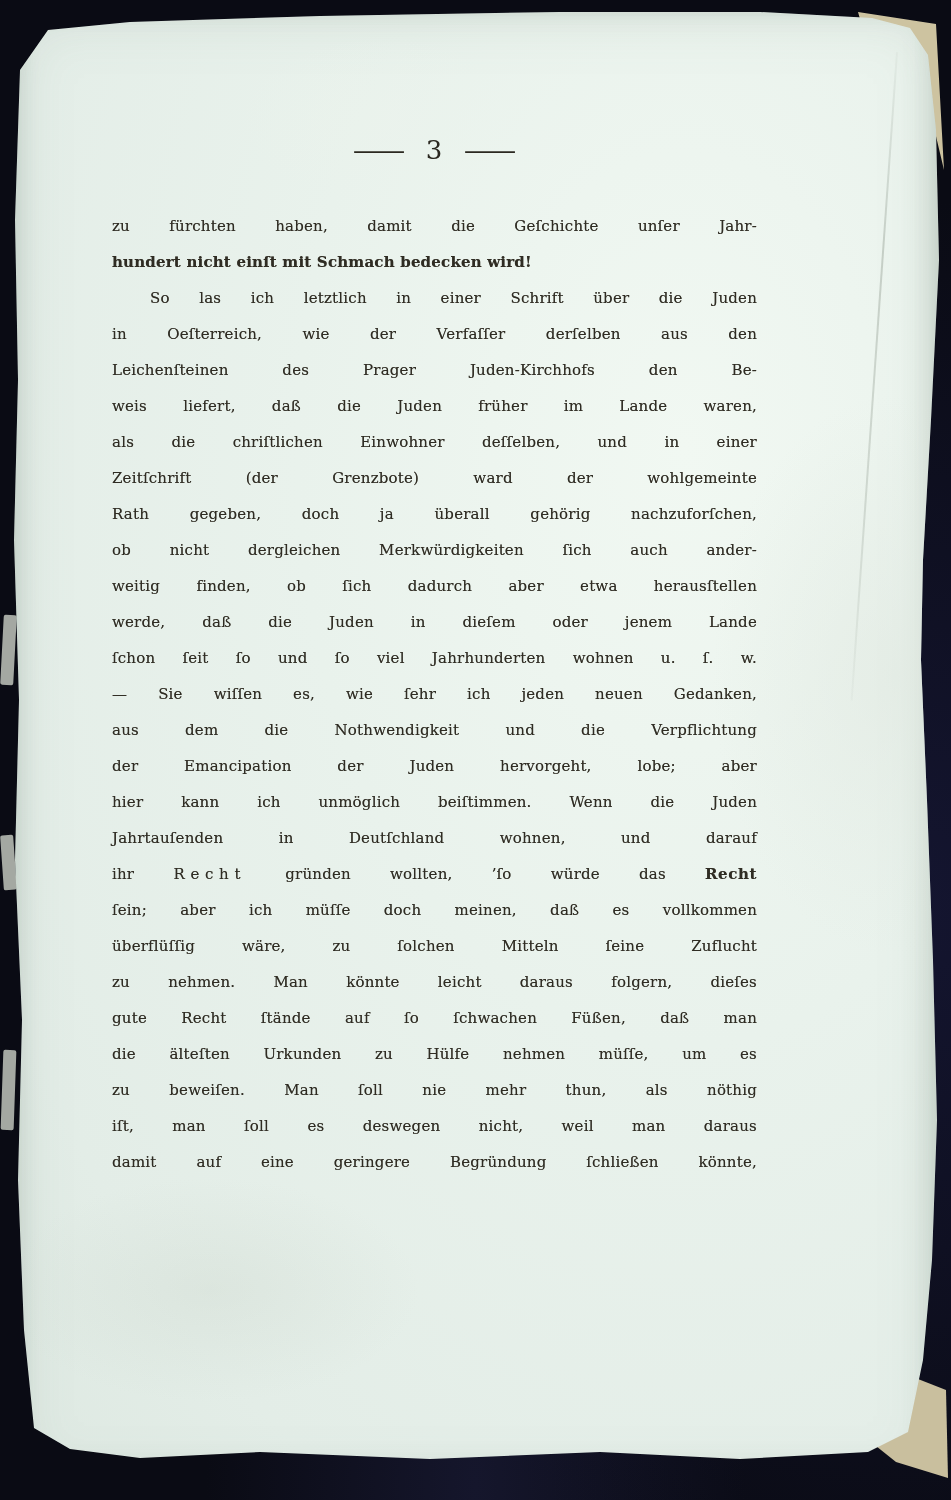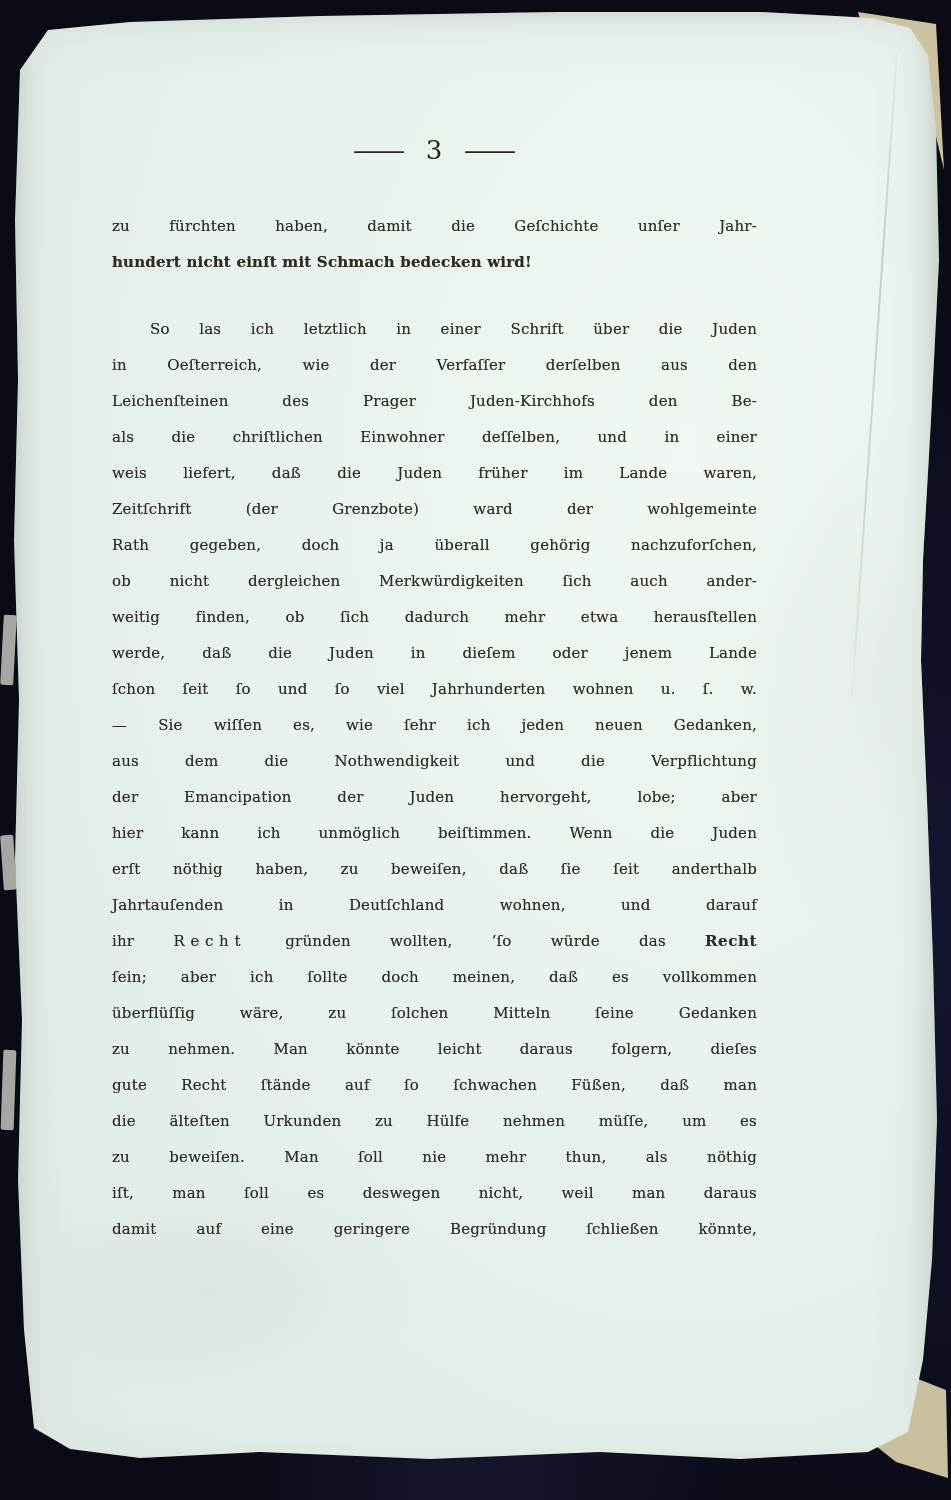--- a/index.html
+++ b/index.html
@@ -74,21 +74,21 @@
   }
   .page-header .num{letter-spacing:1px;}
   .body-text{margin-top:40px;font-size:15px;}
   .line{
     line-height:36px;height:36px;
     text-align:justify;text-align-last:justify;
     letter-spacing:.2px;
     text-shadow:0 0 .5px rgba(47,44,35,.55);
   }
   .line.no-just{text-align-last:left;font-weight:bold;}
-  .line.indent{text-indent:38px;margin-top:31px;}
+  .line.indent{text-indent:38px;}
   .line span.spaced{letter-spacing:.38em;}
   .line span.bold{font-weight:bold;letter-spacing:.04em;}
 </style>
 </head>
 <body>
 
 <div class="scan-bg"></div>
 
 <div class="fold-top-right"></div>
 <div class="fold-bottom-right"></div>
@@ -102,37 +102,36 @@
   <div class="content">
     <div class="page-header">
       <span class="dash">—</span><span class="num">3</span><span class="dash">—</span>
     </div>
     <div class="body-text">
         <div class="line"><span>zu fürchten haben, damit die Geſchichte unſer Jahr-</span></div>
         <div class="line no-just"><span>hundert nicht einſt mit Schmach bedecken wird!</span></div>
         <div class="line indent"><span>So las ich letztlich in einer Schrift über die Juden</span></div>
         <div class="line"><span>in Oeſterreich, wie der Verfaſſer derſelben aus den</span></div>
         <div class="line"><span>Leichenſteinen des Prager Juden-Kirchhofs den Be-</span></div>
+        <div class="line"><span>weis liefert, daß die Juden früher im Lande waren,</span></div>
         <div class="line"><span>als die chriſtlichen Einwohner deſſelben, und in einer</span></div>
-        <div class="line"><span>weis liefert, daß die Juden früher im Lande waren,</span></div>
         <div class="line"><span>Zeitſchrift (der Grenzbote) ward der wohlgemeinte</span></div>
         <div class="line"><span>Rath gegeben, doch ja überall gehörig nachzuforſchen,</span></div>
         <div class="line"><span>ob nicht dergleichen Merkwürdigkeiten ſich auch ander-</span></div>
-        <div class="line"><span>weitig finden, ob ſich dadurch mehr etwa herausſtellen</span></div>
+        <div class="line"><span>weitig finden, ob ſich dadurch aber etwa herausſtellen</span></div>
         <div class="line"><span>werde, daß die Juden in dieſem oder jenem Lande</span></div>
         <div class="line"><span>ſchon ſeit ſo und ſo viel Jahrhunderten wohnen u. ſ. w.</span></div>
         <div class="line"><span>— Sie wiſſen es, wie ſehr ich jeden neuen Gedanken,</span></div>
         <div class="line"><span>aus dem die Nothwendigkeit und die Verpflichtung</span></div>
         <div class="line"><span>der Emancipation der Juden hervorgeht, lobe; aber</span></div>
         <div class="line"><span>hier kann ich unmöglich beiſtimmen. Wenn die Juden</span></div>
-        <div class="line"><span>erſt nöthig haben, zu beweiſen, daß ſie ſeit anderthalb</span></div>
         <div class="line"><span>Jahrtauſenden in Deutſchland wohnen, und darauf</span></div>
         <div class="line"><span>ihr </span><span class="spaced">Recht</span><span> gründen wollten, ’ſo würde das </span><span class="bold">Recht</span></div>
-        <div class="line"><span>ſein; aber ich ſollte doch meinen, daß es vollkommen</span></div>
-        <div class="line"><span>überflüſſig wäre, zu ſolchen Mitteln ſeine Gedanken</span></div>
+        <div class="line"><span>ſein; aber ich müſſe doch meinen, daß es vollkommen</span></div>
+        <div class="line"><span>überflüſſig wäre, zu ſolchen Mitteln ſeine Zuflucht</span></div>
         <div class="line"><span>zu nehmen. Man könnte leicht daraus folgern, dieſes</span></div>
         <div class="line"><span>gute Recht ſtände auf ſo ſchwachen Füßen, daß man</span></div>
         <div class="line"><span>die älteſten Urkunden zu Hülfe nehmen müſſe, um es</span></div>
         <div class="line"><span>zu beweiſen. Man ſoll nie mehr thun, als nöthig</span></div>
         <div class="line"><span>iſt, man ſoll es deswegen nicht, weil man daraus</span></div>
         <div class="line"><span>damit auf eine geringere Begründung ſchließen könnte,</span></div>
       </div>
   </div>
 </div>
 

